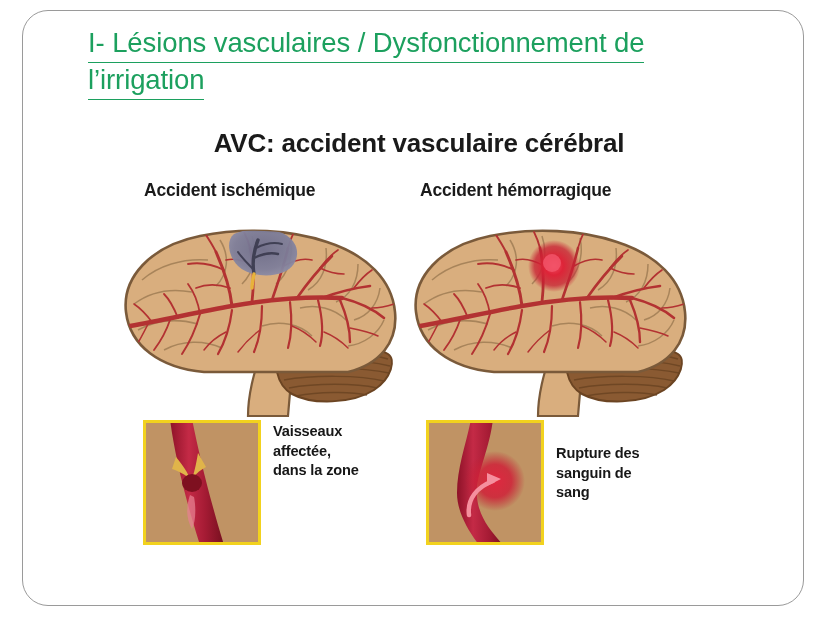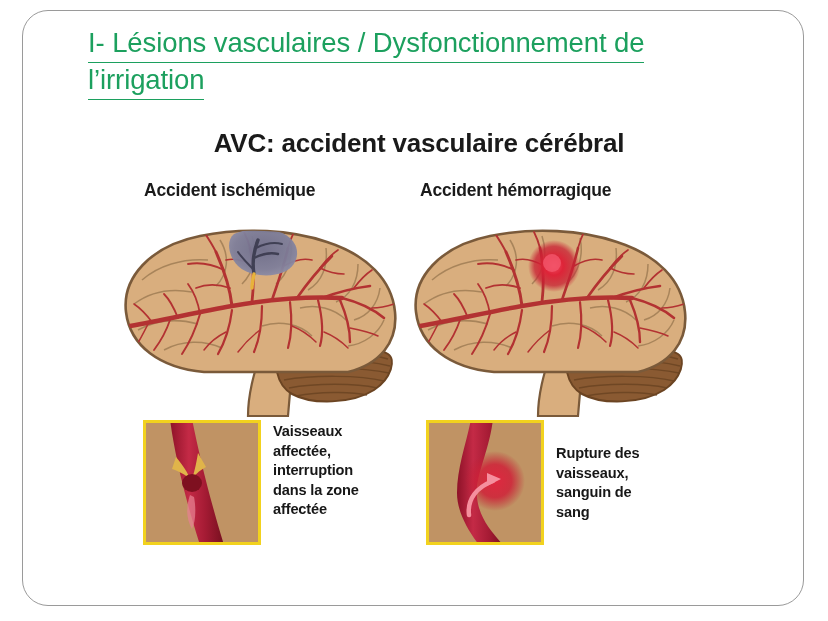--- a/index.html
+++ b/index.html
@@ -303,23 +303,21 @@
           <path d="M52,30 C50,42 48,50 46,56 C50,50 56,46 60,44 Z" fill="#E0B44A"></path>
 
           <ellipse cx="46" cy="60" rx="10" ry="9" fill="#7E1020"></ellipse>
 
           <path d="M44,72 C40,84 40,96 46,106 C50,98 50,84 48,74 Z" fill="#E68090" opacity="0.75"></path>
         </svg>
       </div>
       <div class="inset-caption">
         <div>Vaisseaux</div>
         <div>affectée,</div>
-        <div>interruption</div>
         <div>dans la zone</div>
-        <div>affectée</div>
       </div>
     </div>
 
     <div class="inset-row" id="inset-row-right">
       <div class="inset-box">
         <svg class="inset-svg" viewBox="0 0 112 119" xmlns="http://www.w3.org/2000/svg">
           <rect width="112" height="119" fill="#C09364"></rect>
           <defs>
             <linearGradient id="vesR" x1="0" y1="0" x2="1" y2="0">
               <stop offset="0%" stop-color="#8E1228"></stop>
@@ -337,20 +335,19 @@
                    C22,106 12,88 12,70 C12,44 22,18 26,-4 Z" fill="url(#vesR)" transform="translate(16,0)"></path>
 
           <circle cx="66" cy="58" r="30" fill="url(#bleedR)"></circle>
 
           <path d="M40,92 C38,76 48,64 64,58" stroke="#F5909E" stroke-width="4.5" fill="none" stroke-linecap="round"></path>
           <path d="M58,50 L72,56 L58,63 Z" fill="#F5909E"></path>
         </svg>
       </div>
       <div class="inset-caption" id="caption-right">
         <div>Rupture des</div>
-        <div>vaisseaux,</div>
         <div>sanguin de</div>
         <div>sang</div>
       </div>
     </div>
 
   </div>
 </div>
 
 </body></html>

